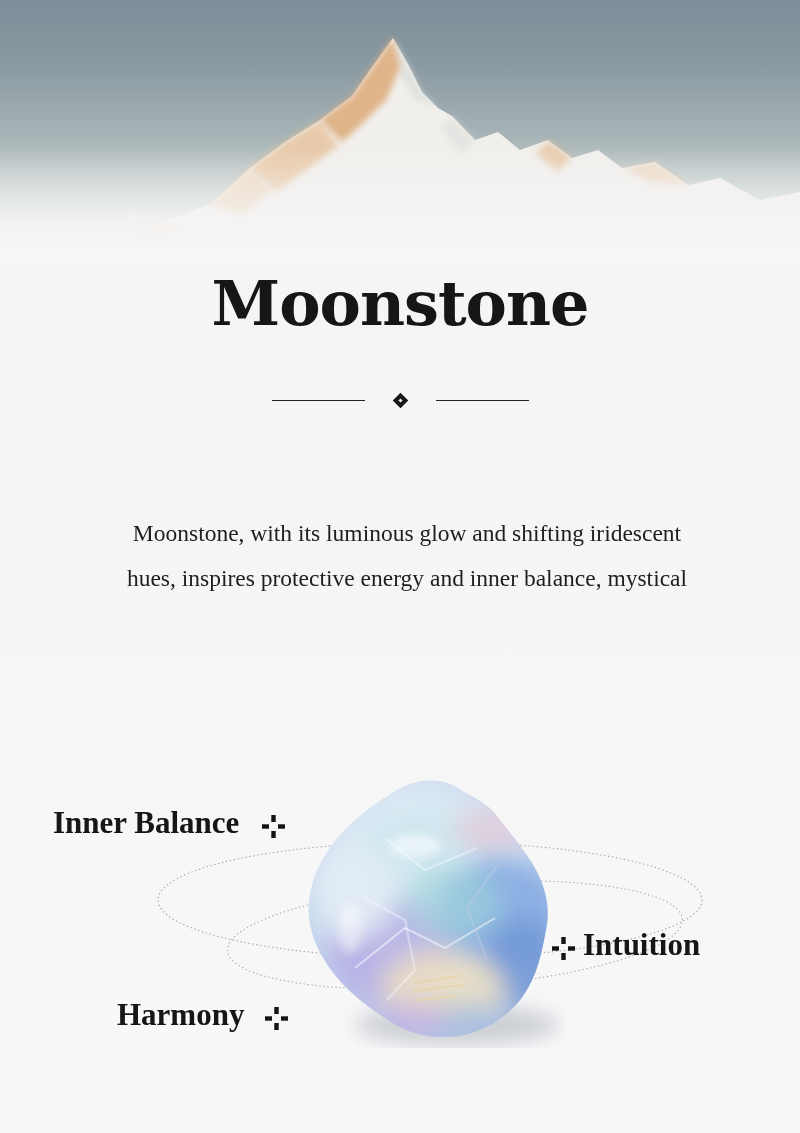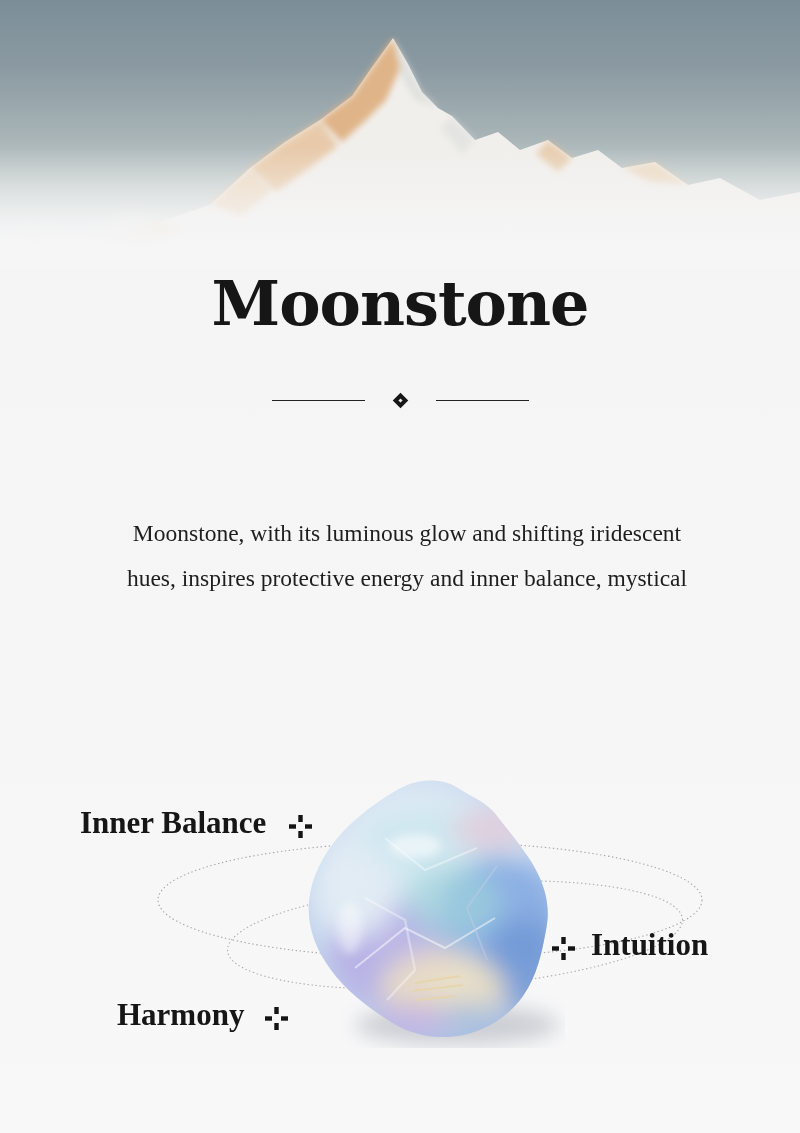--- a/index.html
+++ b/index.html
@@ -28,22 +28,22 @@
     font-size:23.5px;line-height:45px;color:#1e1e1e;}
   .intro span{display:block;}
 
   
   .showcase{position:absolute;top:760px;left:0;width:800px;height:340px;}
   .orbits{position:absolute;top:0;left:0;}
   .stone{position:absolute;top:18px;left:295px;}
   .prop{position:absolute;display:flex;align-items:center;
     font-weight:700;font-size:31px;line-height:36px;color:#161616;white-space:nowrap;}
   .prop .icon{display:block;transform:translateY(3px);flex:0 0 auto;}
-  .prop-inner-balance{left:53px;top:45px;gap:23px;margin-left:27px;}
-  .prop-intuition{left:552px;top:167px;gap:16px;font-family:Liberation Serif, serif;}
+  .prop-inner-balance{left:53px;top:45px;gap:23px;}
+  .prop-intuition{left:552px;top:167px;gap:8px;font-family:Liberation Serif, serif;}
   .prop-harmony{left:117px;top:237px;gap:21px;}
 </style>
 </head>
 <body>
 
 <div class="page">
 
   <svg class="hero-img" viewBox="0 0 800 270">
     <defs>
       <linearGradient id="sky" x1="0" y1="0" x2="0" y2="1">

